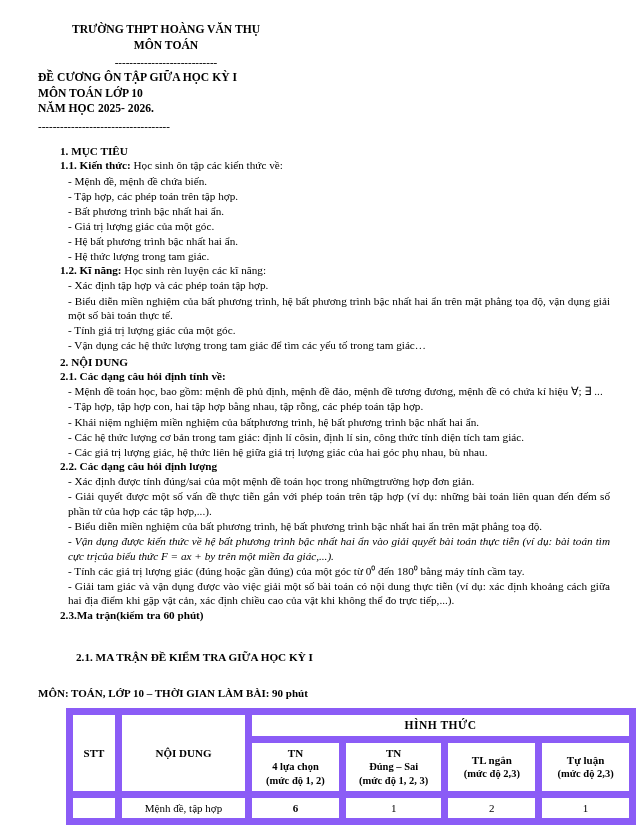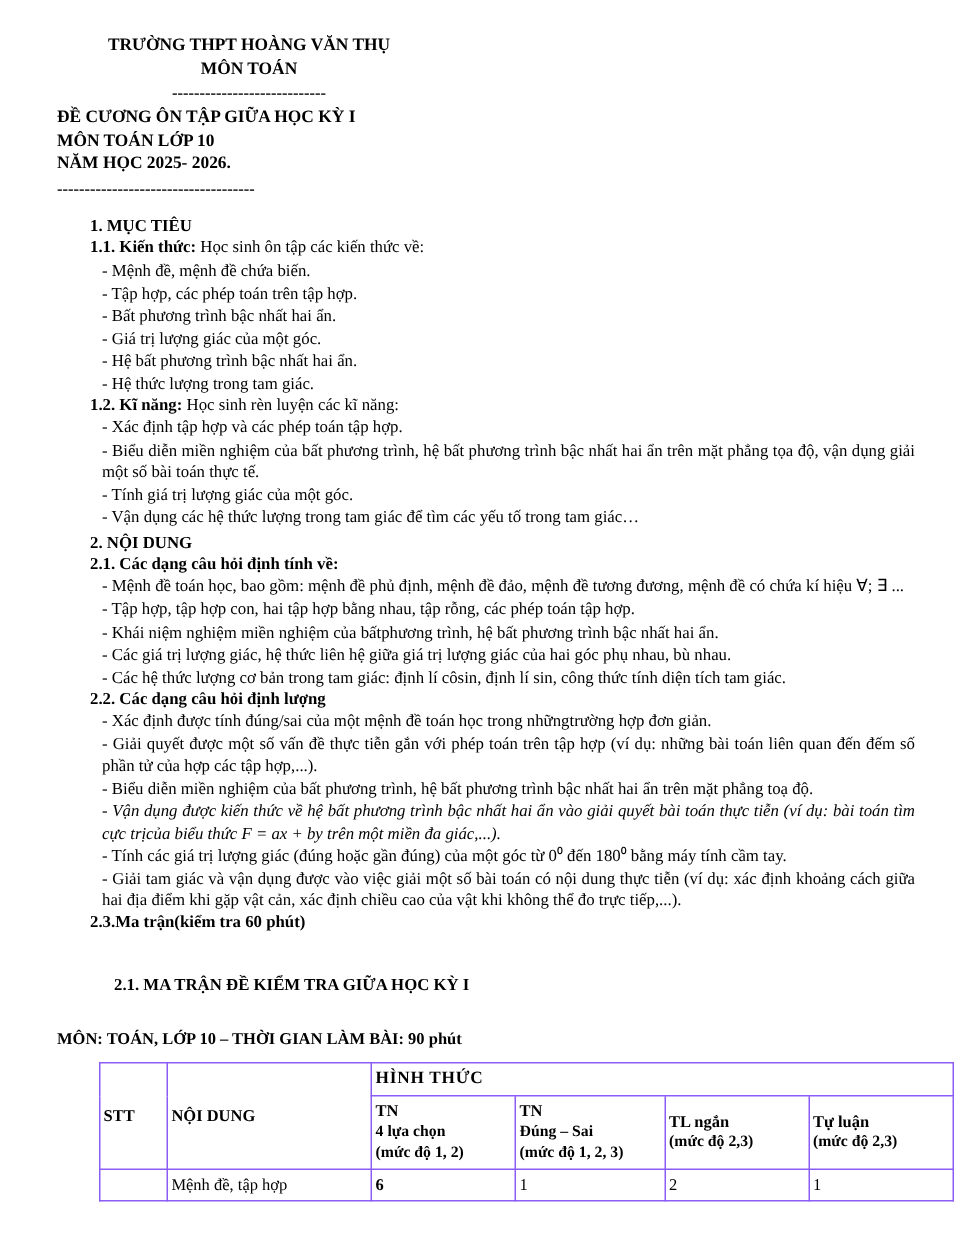--- a/index.html
+++ b/index.html
@@ -77,22 +77,22 @@
     margin-top: 21px;
     margin-bottom: 8px;
   }
   table.matrix {
     border-collapse: collapse;
     margin-left: 28px;
     width: 570px;
     font-size: 11px;
   }
   table.matrix td, table.matrix th {
-    border: 1px solid #8b5cf6;
-    text-align: left;
+    border: 7px solid #8b5cf6;
+    text-align: center;
     vertical-align: middle;
     padding: 3px 2px;
   }
   .th-hinhthuc {
     font-weight: bold;
     font-size: 11.5px;
     letter-spacing: 0.5px;
   }
   .c-stt { width: 42px; font-weight: bold; }
   .c-nd { width: 140px; font-weight: bold; }
@@ -140,22 +140,22 @@
     <p class="lvl2 row-line">- Biểu diễn miền nghiệm của bất phương trình, hệ bất phương trình bậc nhất hai ẩn trên mặt phẳng tọa độ, vận dụng giải một số bài toán thực tế.</p>
     <p class="lvl2 row-line">- Tính giá trị lượng giác của một góc.</p>
     <p class="lvl2 row-line">- Vận dụng các hệ thức lượng trong tam giác để tìm các yếu tố trong tam giác…</p>
 
     <p class="l1 lvl1">2. NỘI DUNG</p>
 
     <p class="b lvl1">2.1. Các dạng câu hỏi định tính về:</p>
     <p class="lvl2 row-line">- Mệnh đề toán học, bao gồm: mệnh đề  phủ định, mệnh đề đảo, mệnh đề tương đương, mệnh đề có chứa kí hiệu ∀; ∃ ...</p>
     <p class="lvl2 row-line">- Tập hợp, tập hợp con, hai tập hợp bằng nhau, tập rỗng, các phép toán tập hợp.</p>
     <p class="lvl2 row-line">-  Khái niệm nghiệm miền nghiệm của bấtphương trình, hệ bất phương trình bậc nhất    hai ẩn.</p>
+    <p class="lvl2 row-line">- Các hệ thức lượng cơ bản trong tam giác: định lí côsin, định lí sin, công thức tính diện tích tam giác.</p>
     <p class="lvl2 row-line">- Các giá trị lượng giác, hệ thức liên hệ giữa giá trị lượng giác của hai góc phụ        nhau, bù nhau.</p>
-    <p class="lvl2 row-line">- Các hệ thức lượng cơ bản trong tam giác: định lí côsin, định lí sin, công thức tính diện tích tam giác.</p>
 
     <p class="b lvl1">2.2. Các dạng câu hỏi định lượng</p>
     <p class="lvl2 row-line">- Xác định được tính đúng/sai của một mệnh đề toán học trong nhữngtrường hợp đơn giản.</p>
     <p class="lvl2 row-line">- Giải quyết được một số vấn đề thực tiễn gắn với phép toán trên tập hợp (ví dụ: những bài toán liên quan đến đếm số phần tử của hợp các tập hợp,...).</p>
     <p class="lvl2 row-line">- Biểu diễn  miền nghiệm của bất phương trình, hệ bất phương trình bậc nhất hai ẩn trên mặt phẳng toạ độ.</p>
     <p class="lvl2 row-line i">- Vận dụng được kiến thức về hệ bất phương trình bậc nhất hai ẩn vào giải quyết bài toán thực tiễn (ví dụ: bài toán tìm cực trịcủa biểu thức F = ax + by trên một miền đa giác,...).</p>
     <p class="lvl2 row-line">- Tính các giá trị lượng giác (đúng hoặc gần đúng) của một góc từ 0⁰ đến 180⁰ bằng máy tính cầm tay.</p>
     <p class="lvl2 row-line">- Giải tam giác và vận dụng được vào việc giải một số bài toán có nội dung thực tiễn (ví dụ: xác định khoảng cách giữa hai địa điểm khi gặp vật cản, xác định chiều cao của vật khi không thể đo trực tiếp,...).</p>
 
     <p class="b lvl1">2.3.Ma trận(kiểm tra 60 phút)</p>

